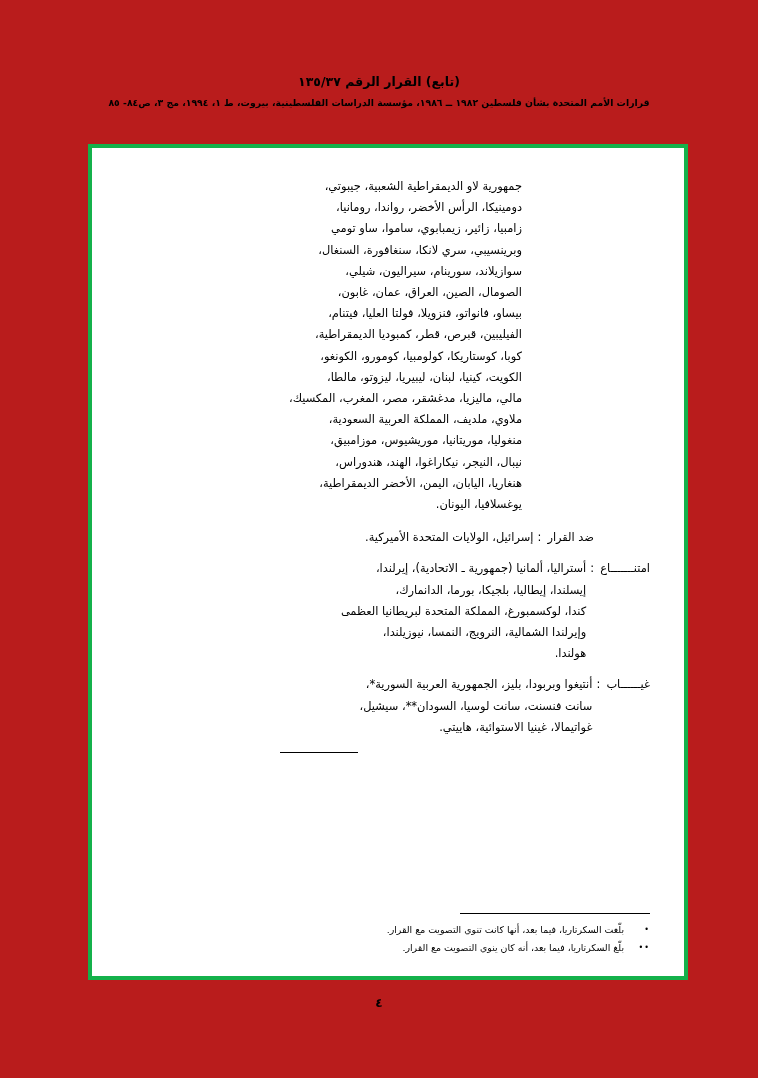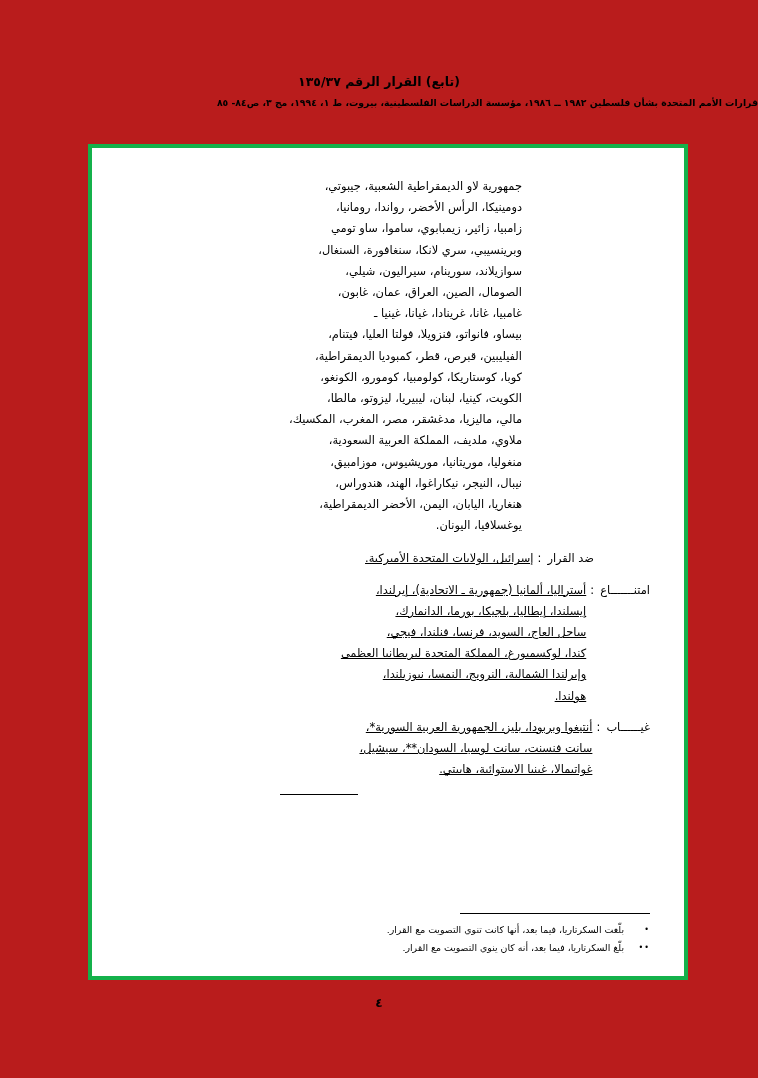--- a/index.html
+++ b/index.html
@@ -30,21 +30,20 @@
     font-weight: bold;
     letter-spacing: 0px;
     direction: rtl;
   }
   .doc-source {
     margin-top: 8px;
     font-size: 9.3px;
     font-weight: bold;
     direction: rtl;
     white-space: nowrap;
-    text-align: right;
   }
 
   
   .frame {
     position: absolute;
     top: 144px;
     left: 88px;
     width: 600px;
     height: 836px;
     border: 4px solid #14b14b;
@@ -100,21 +99,20 @@
   }
   .vote-colon {
     flex: 0 0 auto;
     width: 12px;
     text-align: center;
   }
   .vote-body {
     flex: 1 1 auto;
     text-align: justify;
     text-align-last: right;
-    text-decoration: underline;
   }
   .vote-body .ln {
     display: block;
   }
   .vote-body .ln.nowrap {
     white-space: nowrap;
   }
 
   
   .mid-rule {
@@ -181,21 +179,20 @@
   <div class="frame">
     <div class="frame-inner">
 
       <div class="country-block">
         <span class="ln">جمهورية لاو الديمقراطية الشعبية، جيبوتي،</span>
         <span class="ln">دومينيكا، الرأس الأخضر، رواندا، رومانيا،</span>
         <span class="ln">زامبيا، زائير، زيمبابوي، ساموا، ساو تومي</span>
         <span class="ln">وبرينسيبي، سري لانكا، سنغافورة، السنغال،</span>
         <span class="ln">سوازيلاند، سورينام، سيراليون، شيلي،</span>
         <span class="ln">الصومال، الصين، العراق، عمان، غابون،</span>
-        <span class="ln">غامبيا، غانا، غرينادا، غيانا، غينيا ـ</span>
         <span class="ln">بيساو، فانواتو، فنزويلا، فولتا العليا، فيتنام،</span>
         <span class="ln">الفيليبين، قبرص، قطر، كمبوديا الديمقراطية،</span>
         <span class="ln">كوبا، كوستاريكا، كولومبيا، كومورو، الكونغو،</span>
         <span class="ln">الكويت، كينيا، لبنان، ليبيريا، ليزوتو، مالطا،</span>
         <span class="ln">مالي، ماليزيا، مدغشقر، مصر، المغرب، المكسيك،</span>
         <span class="ln">ملاوي، ملديف، المملكة العربية السعودية،</span>
         <span class="ln">منغوليا، موريتانيا، موريشيوس، موزامبيق،</span>
         <span class="ln">نيبال، النيجر، نيكاراغوا، الهند، هندوراس،</span>
         <span class="ln">هنغاريا، اليابان، اليمن، الأخضر الديمقراطية،</span>
         <span class="ln">يوغسلافيا، اليونان.</span>
@@ -210,21 +207,20 @@
             <span class="ln nowrap">إسرائيل، الولايات المتحدة الأميركية.</span>
           </span>
         </div>
 
         <div class="vote-row">
           <span class="vote-label">امتنـــــــاع</span>
           <span class="vote-colon">:</span>
           <span class="vote-body">
             <span class="ln nowrap">أستراليا، ألمانيا (جمهورية ـ الاتحادية)، إيرلندا،</span>
             <span class="ln nowrap">إيسلندا، إيطاليا، بلجيكا، بورما، الدانمارك،</span>
-            <span class="ln nowrap">ساحل العاج، السويد، فرنسا، فنلندا، فيجي،</span>
             <span class="ln nowrap">كندا، لوكسمبورغ، المملكة المتحدة لبريطانيا العظمى</span>
             <span class="ln nowrap">وإيرلندا الشمالية، النرويج، النمسا، نيوزيلندا،</span>
             <span class="ln nowrap">هولندا.</span>
           </span>
         </div>
 
         <div class="vote-row">
           <span class="vote-label">غيــــــاب</span>
           <span class="vote-colon">:</span>
           <span class="vote-body">

